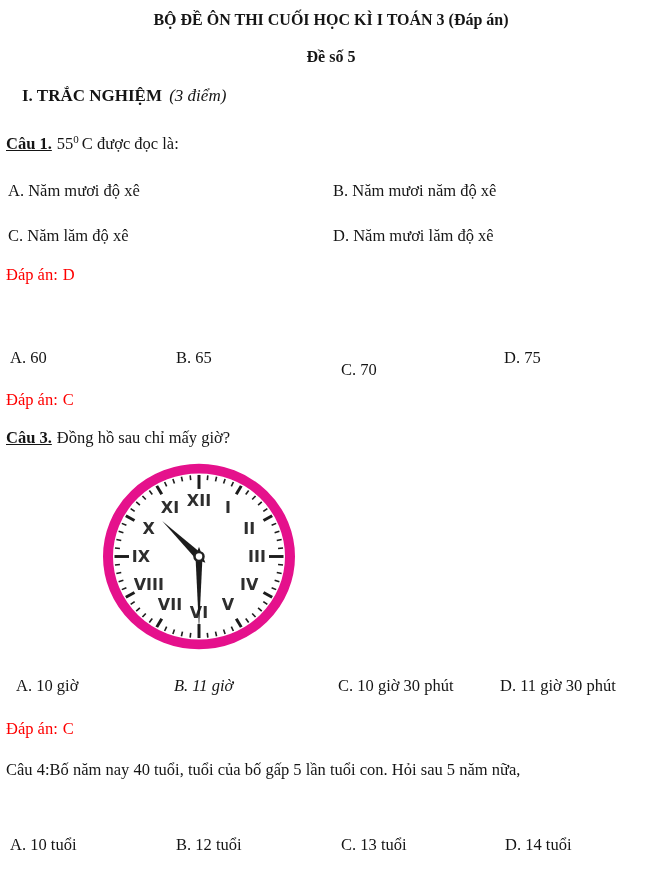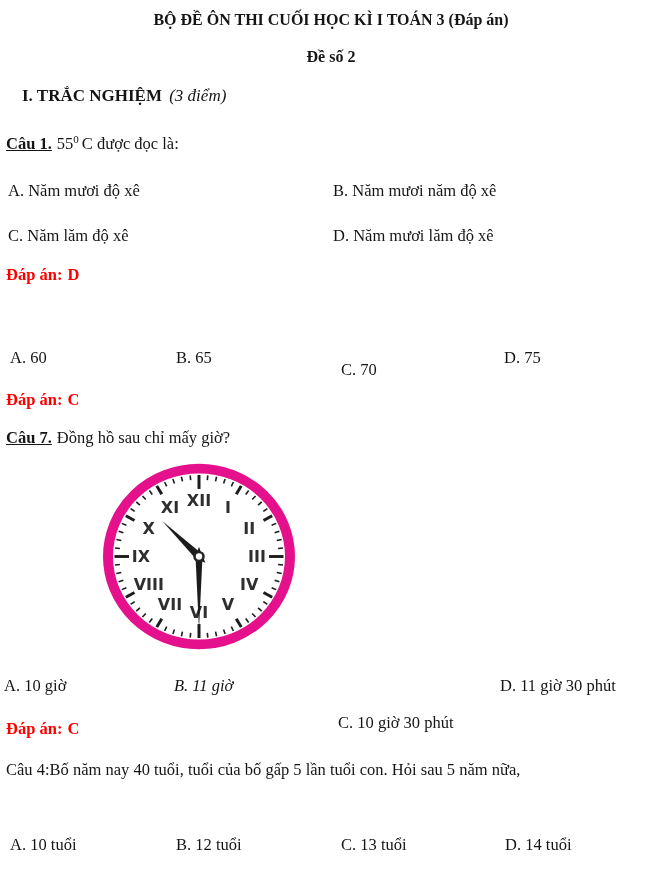--- a/index.html
+++ b/index.html
@@ -18,33 +18,33 @@
   .abs { position: absolute; white-space: nowrap; }
   .center { left: 0; width: 100%; text-align: center; }
   .bold { font-weight: bold; margin-left: 16px; }
   .italic { font-style: italic; }
   .title { top: 11px; font-weight: bold; font-size: 16px; }
   .subtitle { top: 48px; font-weight: bold; font-size: 16px; }
   .section { top: 86px; left: 6px; font-size: 17px; }
   .qline .qlabel { font-weight: bold; margin-right: 5px; text-decoration: underline; }
   sup.deg { font-size: 11px; vertical-align: super; line-height: 0; }
   .sp-left { margin-left: 3px; }
-  .answer { color: #fe0000; font-weight: bold; }
+  .answer { color: #fe0000; font-weight: normal; }
   .answer .ans-val { margin-left: 5px; }
   .q4para { white-space: normal; width: 652px; line-height: 35px; }
   .clock-wrap { position: absolute; left: 99px; top: 460px; width: 200px; height: 193px; }
   .clock-wrap svg { width: 100%; height: 100%; display: block; }
 </style>
 </head>
 <body>
 
 <div class="page">
 
   <div class="abs center title">BỘ ĐỀ ÔN THI CUỐI HỌC KÌ I TOÁN 3 (Đáp án)</div>
-  <div class="abs center subtitle">Đề số 2</div>
+  <div class="abs center subtitle">Đề số 5</div>
 
   <div class="abs section">
     <span class="bold">I. TRẮC NGHIỆM</span>
     <span class="italic sp-left">(3 điểm)</span>
   </div>
 
   <div class="abs qline" style="top:134px; left:6px;">
     <span class="qlabel">Câu 1.</span><span>55</span><sup class="deg">0</sup><span class="sp-left">C  được đọc là:</span>
   </div>
   <div class="abs" style="top:181px; left:8px;">A. Năm mươi độ xê</div>
@@ -57,21 +57,21 @@
 
   <div class="abs" style="top:348px; left:10px;">A. 60</div>
   <div class="abs" style="top:348px; left:176px;">B. 65</div>
   <div class="abs" style="top:348px; left:341px;margin-top:12px;">C. 70</div>
   <div class="abs" style="top:348px; left:504px;">D. 75</div>
   <div class="abs answer" style="top:390px; left:6px;">
     <span>Đáp án:</span><span class="ans-val">C</span>
   </div>
 
   <div class="abs qline" style="top:428px; left:6px;">
-    <span class="qlabel">Câu 7.</span><span>Đồng hồ sau chỉ mấy giờ?</span>
+    <span class="qlabel">Câu 3.</span><span>Đồng hồ sau chỉ mấy giờ?</span>
   </div>
 
   <div class="clock-wrap">
     <svg id="clock-svg" viewBox="0 0 200 200" preserveAspectRatio="none">
         <circle cx="100" cy="100" r="91" fill="#ffffff" stroke="#e5118c" stroke-width="10"></circle>
         <line x1="100" y1="15.5" x2="100" y2="30" stroke="#1c1c1c" stroke-width="3"></line>
         <line x1="108.83265514611672" y1="15.962899841380903" x2="108.31001282977844" y2="20.935509318222273" stroke="#1c1c1c" stroke-width="1.6"></line>
         <line x1="117.56853787410066" y1="17.346527737993426" x2="116.52897942001186" y2="22.23726574166244" stroke="#1c1c1c" stroke-width="1.6"></line>
         <line x1="126.11193602468305" y1="19.63572437305953" x2="124.56685105280832" y2="24.3910069545353" stroke="#1c1c1c" stroke-width="1.6"></line>
         <line x1="134.36924633990512" y1="22.805408829200232" x2="132.33556312452612" y2="27.373136117413225" stroke="#1c1c1c" stroke-width="1.6"></line>
@@ -141,23 +141,23 @@
         <text x="49.770526580502576" y="129.00000000000003" text-anchor="middle" dominant-baseline="central" fill="#2e2e2e" font-size="16" font-weight="bold" font-family="&quot;DejaVu Sans&quot;, sans-serif">VIII</text>
         <text x="42" y="100.00000000000001" text-anchor="middle" dominant-baseline="central" fill="#2e2e2e" font-size="16" font-weight="bold" font-family="&quot;DejaVu Sans&quot;, sans-serif">IX</text>
         <text x="49.77052658050256" y="71" text-anchor="middle" dominant-baseline="central" fill="#2e2e2e" font-size="16" font-weight="bold" font-family="&quot;DejaVu Sans&quot;, sans-serif">X</text>
         <text x="70.99999999999997" y="49.770526580502576" text-anchor="middle" dominant-baseline="central" fill="#2e2e2e" font-size="16" font-weight="bold" font-family="&quot;DejaVu Sans&quot;, sans-serif">XI</text>
         <polygon points="63.23044737829952,63.23044737829954 97.17157287525382,102.82842712474618 106.36396103067892,106.36396103067894 102.82842712474618,97.1715728752538" fill="#1c1c1c"></polygon>
         <polygon points="100.00000000000001,176 103.5,100 100,90 96.5,100" fill="#1c1c1c"></polygon>
         <circle cx="100" cy="100" r="4.5" fill="#ffffff" stroke="#222222" stroke-width="2.5"></circle>
       </svg>
   </div>
 
-  <div class="abs" style="top:676px; left:4px;">A. 10 giờ</div>
+  <div class="abs" style="top:676px; left:16px;">A. 10 giờ</div>
   <div class="abs" style="top:676px; left:174px;font-style:italic;">B. 11 giờ</div>
-  <div class="abs" style="top:676px; left:338px;margin-top:37px;">C. 10 giờ 30 phút</div>
+  <div class="abs" style="top:676px; left:338px;">C. 10 giờ 30 phút</div>
   <div class="abs" style="top:676px; left:500px;">D. 11 giờ 30 phút</div>
   <div class="abs answer" style="top:719px; left:6px;">
     <span>Đáp án:</span><span class="ans-val">C</span>
   </div>
 
   <div class="abs q4para" style="top:752px; left:6px;">
     <span class="qlabel">Câu 4:</span><span>Bố năm nay 40 tuổi, tuổi của bố gấp 5 lần tuổi con. Hỏi sau 5 năm nữa,</span><br>
   </div>
   <div class="abs" style="top:835px; left:10px;">A. 10 tuổi</div>
   <div class="abs" style="top:835px; left:176px;">B. 12 tuổi</div>

